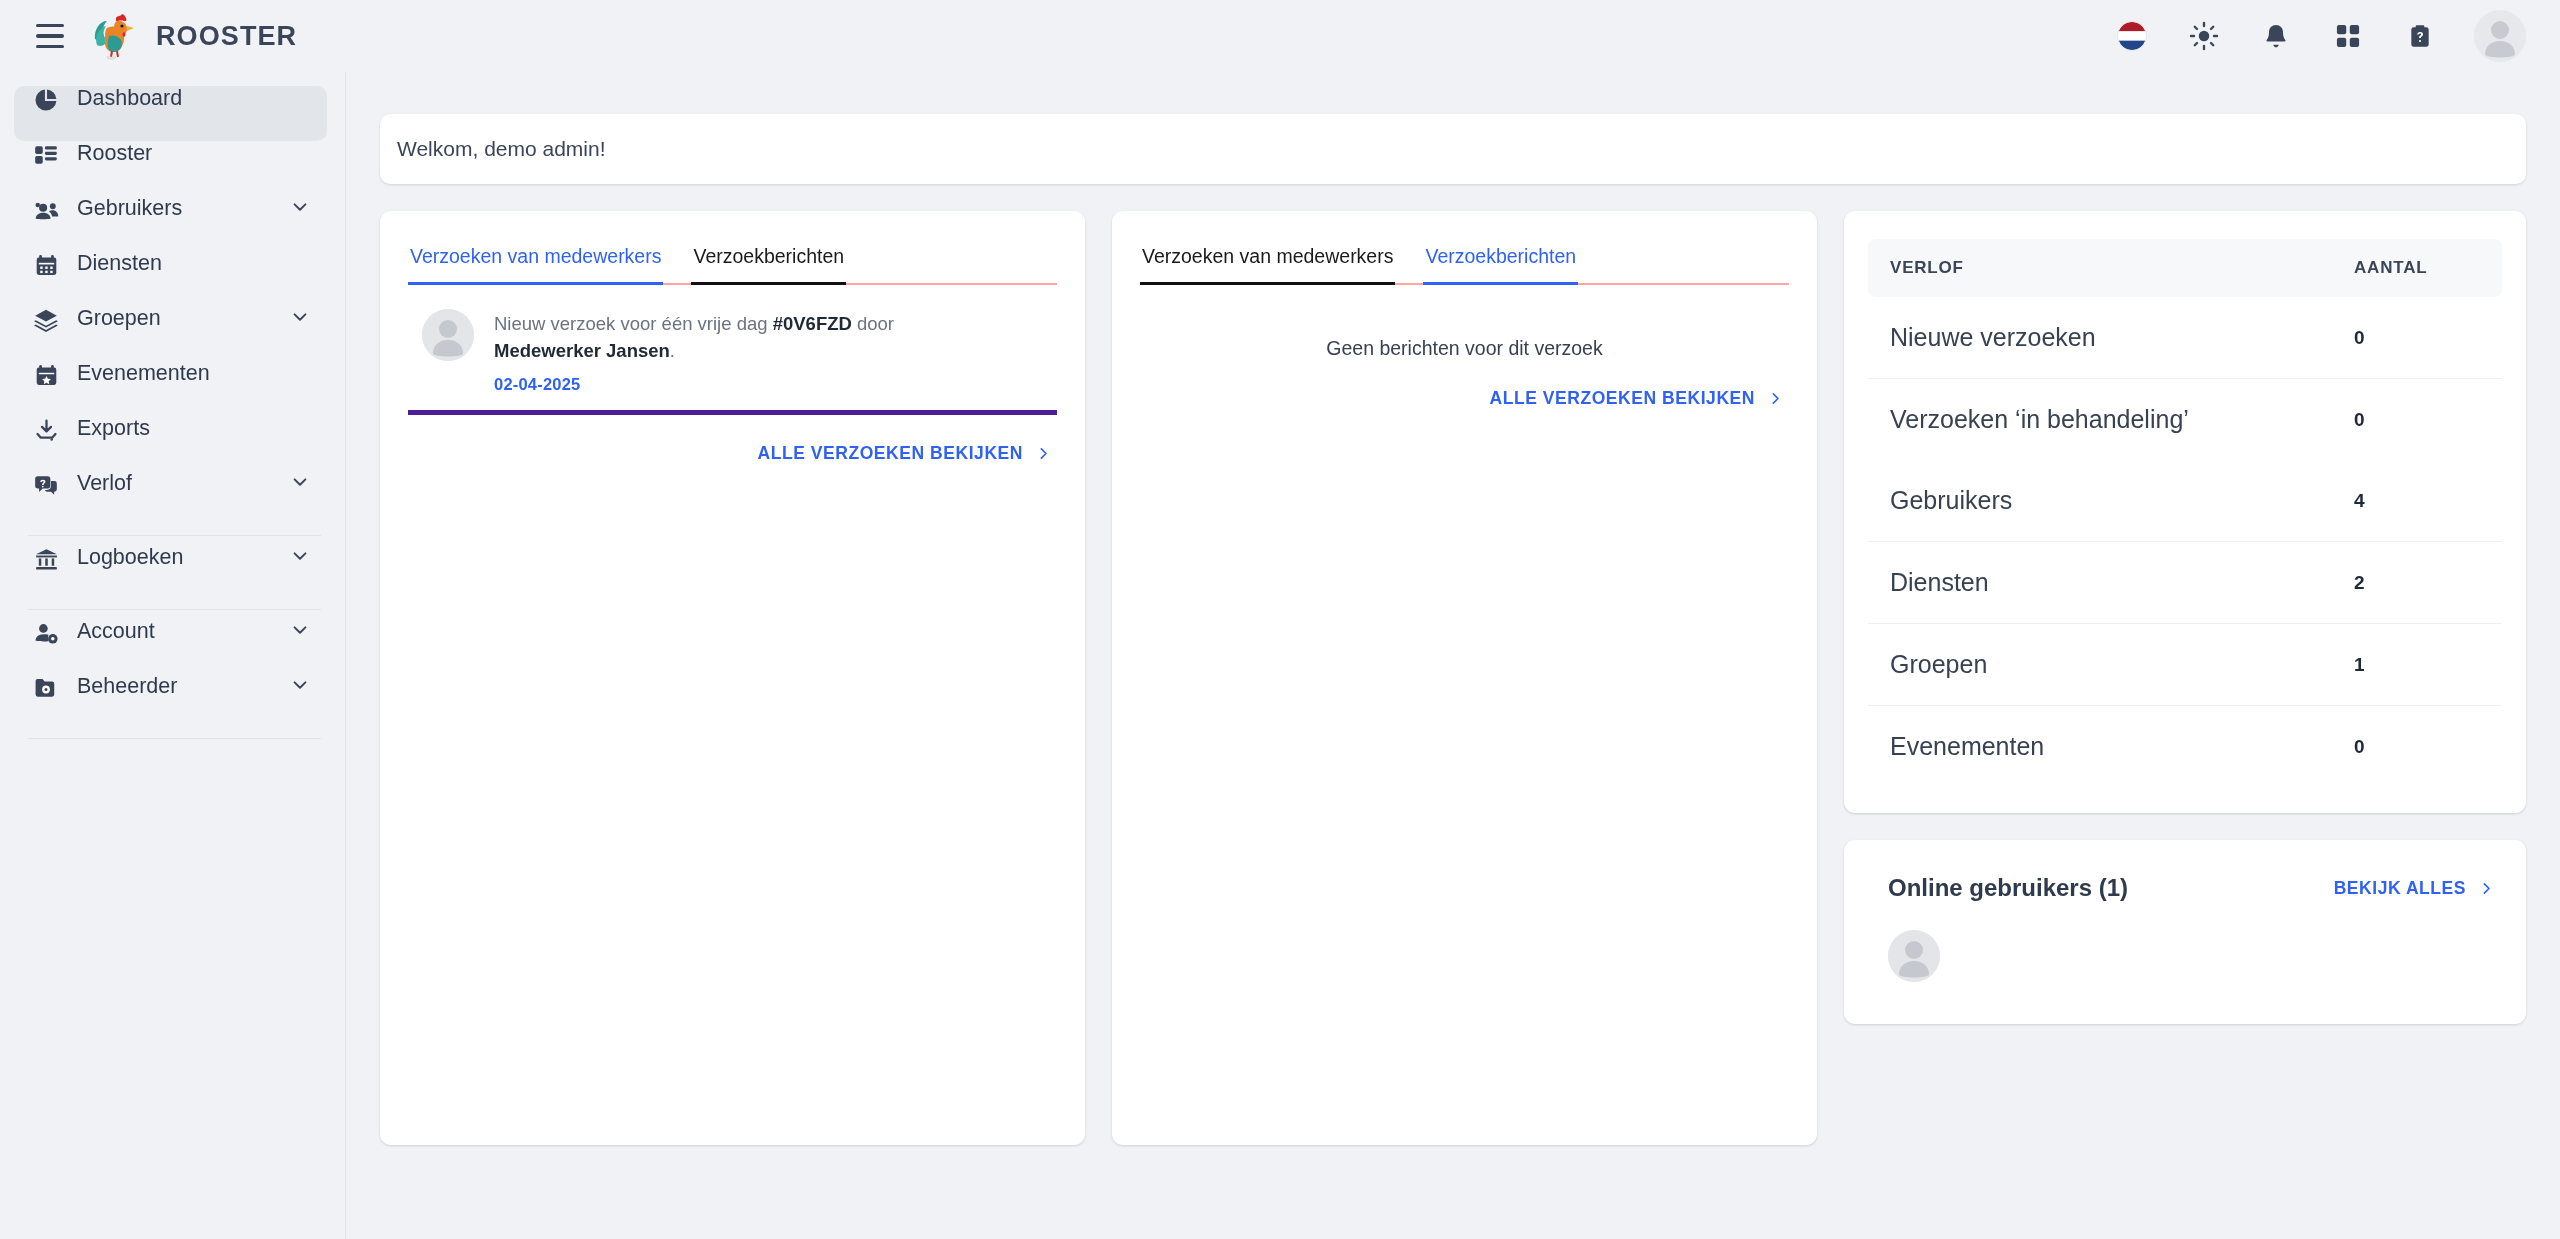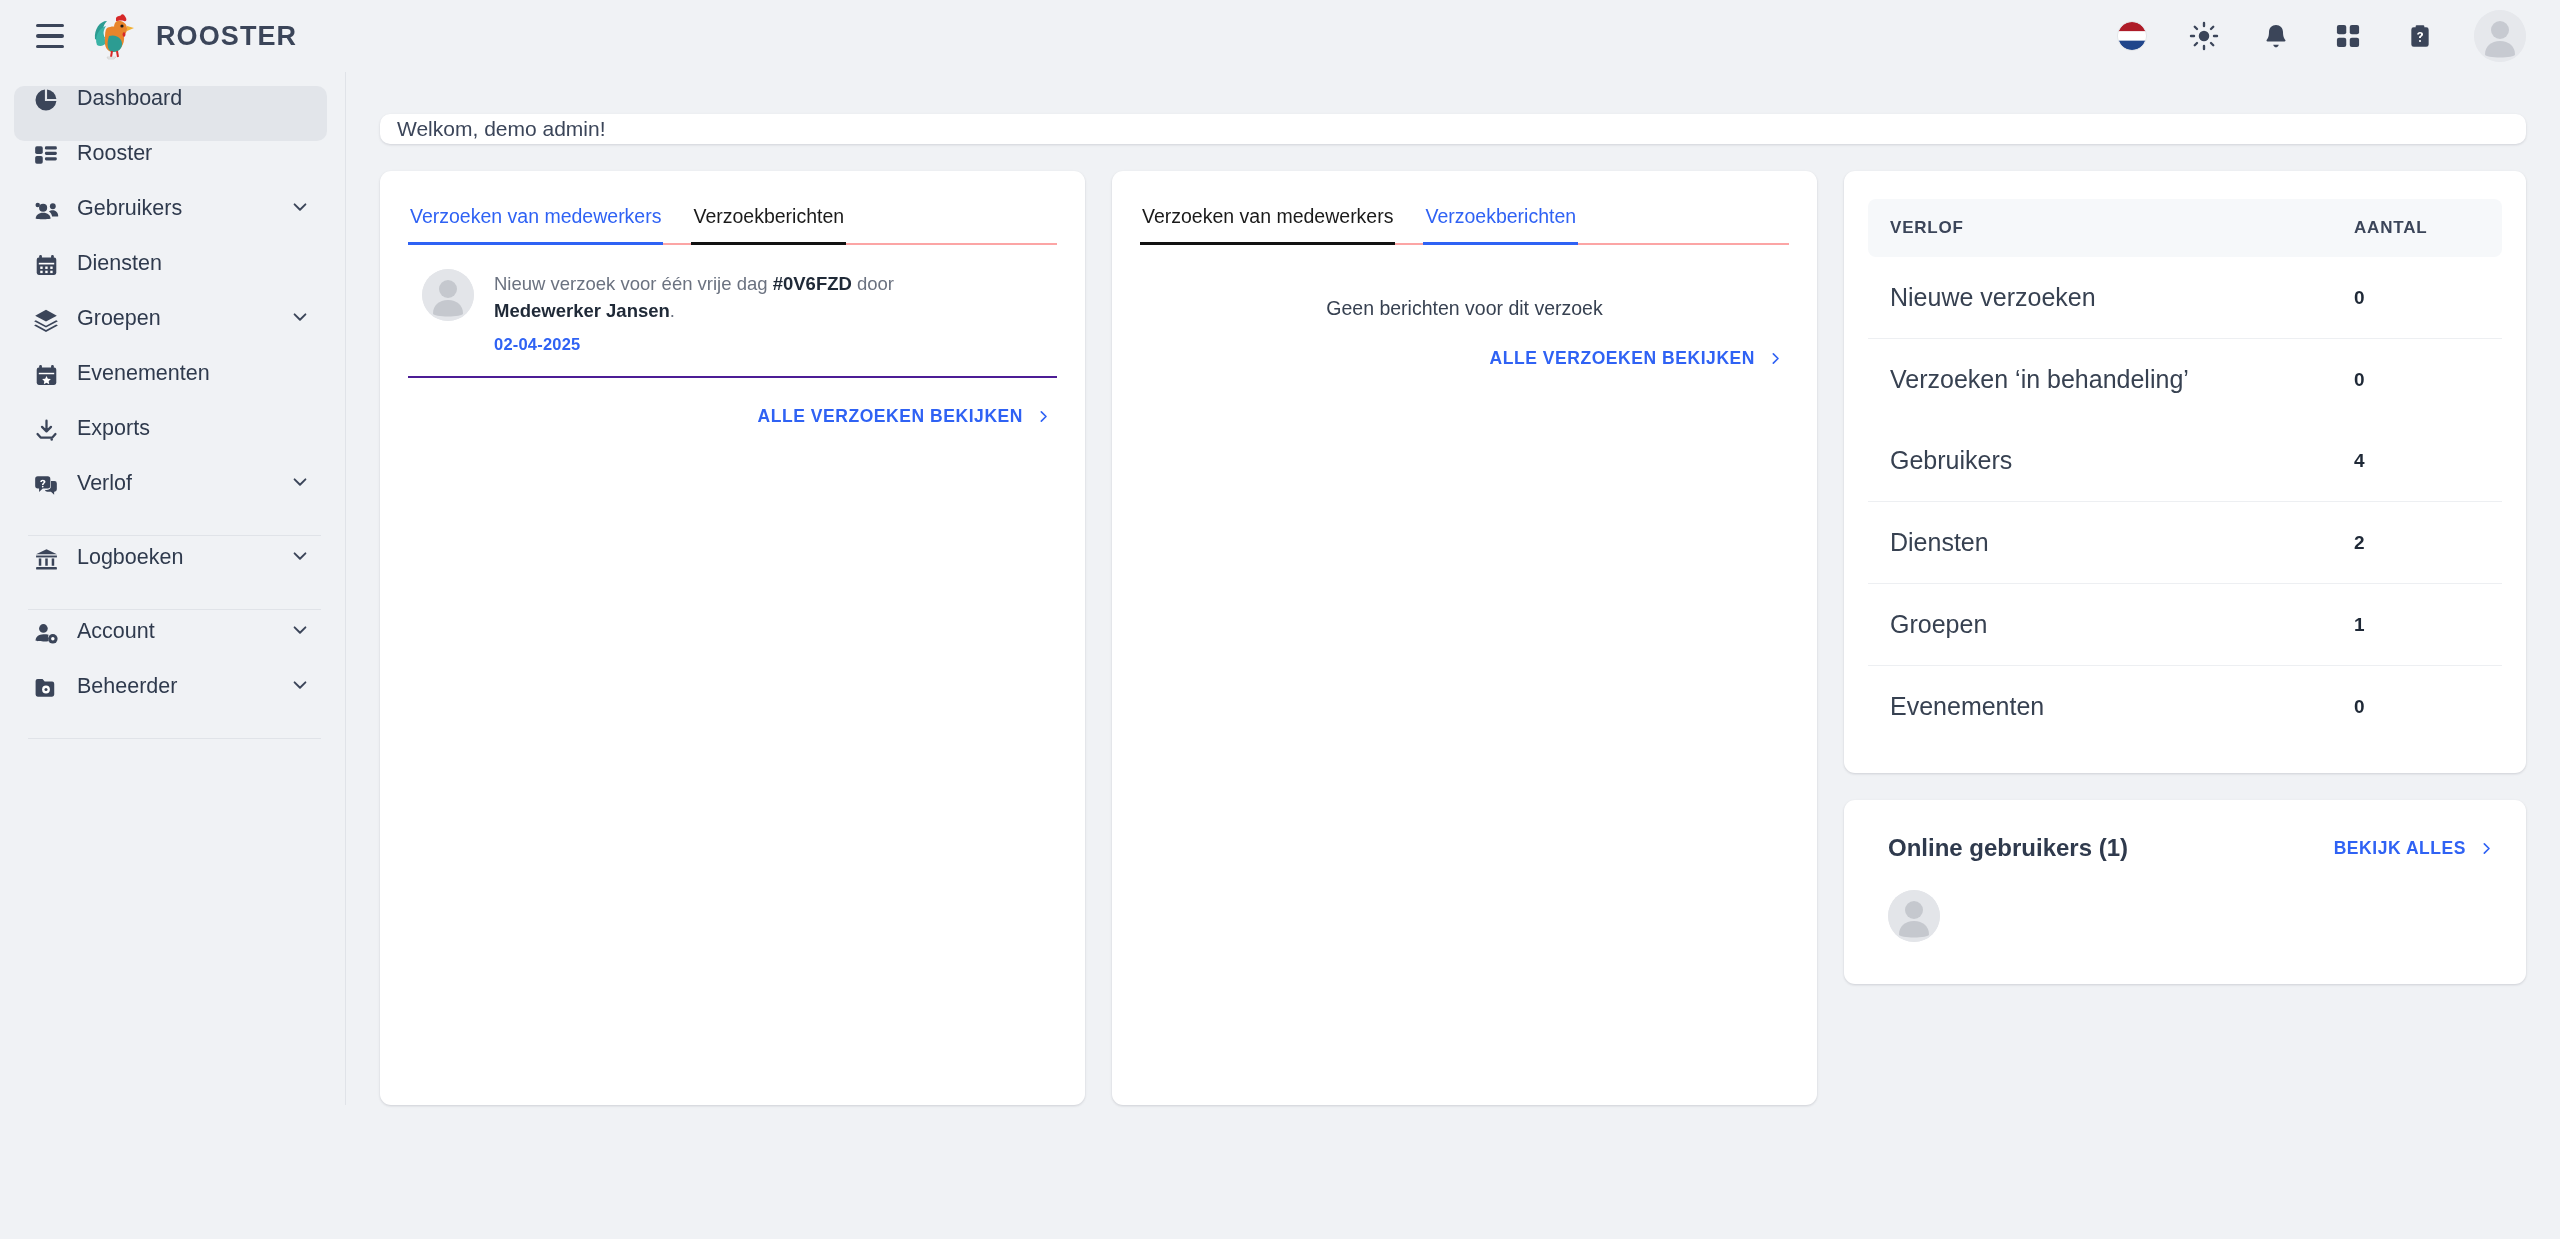--- a/index.html
+++ b/index.html
@@ -5,21 +5,21 @@
 <style>
   *, *::before, *::after { box-sizing: border-box; }
   html, body {
     margin: 0; padding: 0;
     width: 2560px; height: 1239px;
     overflow: hidden;
     background: #F0F2F5;
     font-family: "Liberation Sans", "DejaVu Sans", sans-serif;
     -webkit-font-smoothing: antialiased;
   }
-  .app { width: 2560px; height: 1105px; display: flex; flex-direction: column; background: #1d4ed8; }
+  .app { width: 2560px; height: 1239px; display: flex; flex-direction: column; background: #1d4ed8; }
 
   
   .topbar {
     height: 72px; min-height: 72px;
     display: flex; align-items: center;
     padding: 0 34px 0 28px;
     background: #F0F2F5;
     position: relative; z-index: 5;
   }
   .hamburger {
@@ -105,21 +105,21 @@
     white-space: nowrap; position: relative; margin-right: 28px;
   }
   .tab.blue { color: #2F62F4; }
   .tab.dark { color: #1A1A1A; font-weight: 400; }
   .tab::after {
     content: ""; position: absolute; left: 0; right: 0; bottom: -2px; height: 3px;
   }
   .tab.blue::after { background: #2F62F4; }
   .tab.dark::after { background: #111111; }
 
-  .req-row { display: flex; gap: 20px; padding: 24px 2px 22px 14px; border-bottom: 2px solid #4c1d95; }
+  .req-row { display: flex; gap: 20px; padding: 24px 2px 16px 14px; border-bottom: 5px solid #4c1d95; }
   .req-avatar { width: 52px; height: 52px; border-radius: 50%; background: #E3E5E9; overflow: hidden; flex: 0 0 52px; }
   .req-body { display: flex; flex-direction: column; gap: 10px; padding-top: 2px; }
   .req-text { font-size: 18.5px; color: #6B7280; line-height: 1.45; max-width: 470px; }
   .req-text b { color: #1F2937; font-weight: 700; }
   .req-date { font-size: 16.5px; color: #2F62F4; font-weight: 700; letter-spacing: 0.2px; }
 
   .empty-msg { text-align: center; font-size: 19.5px; color: #374151; padding: 52px 0 0 0; }
 
   .card-link-row { display: flex; justify-content: flex-end; padding: 28px 6px 0 0; }
   .card-link {

